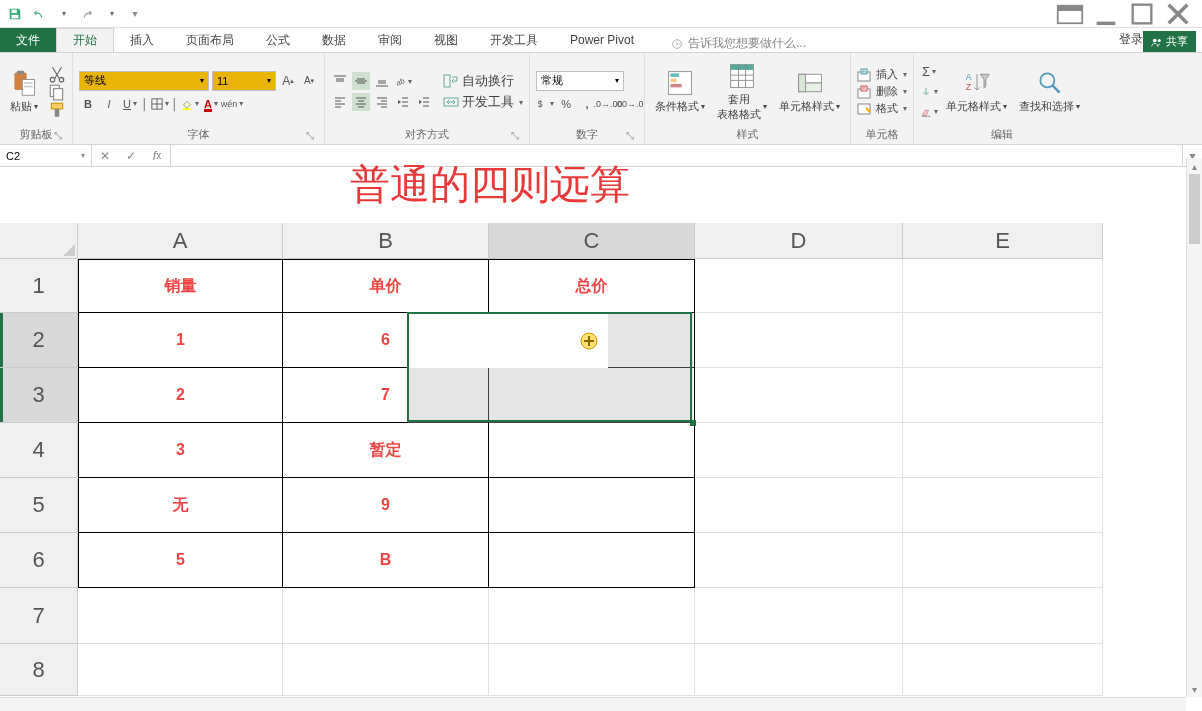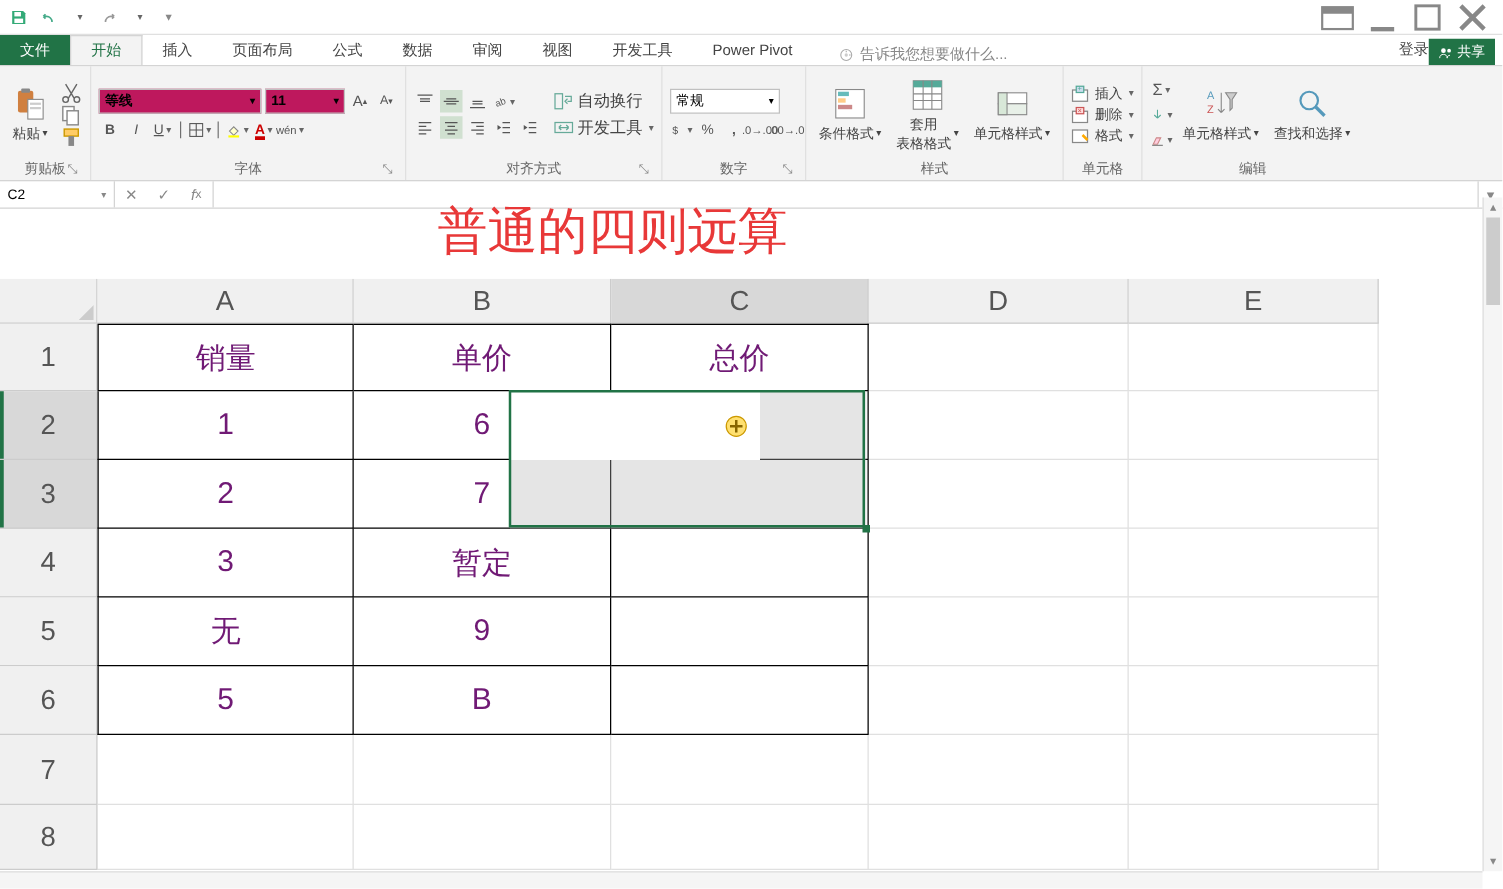--- a/index.html
+++ b/index.html
@@ -31,21 +31,21 @@
 .group-label { text-align: center; font-size: 11px; color: #666; padding-bottom: 2px; position: relative; }
 .group-label .launcher { position: absolute; right: 2px; bottom: 2px; width: 12px; height: 12px; font-size: 10px; color: #888; }
 .big-btn { display: flex; flex-direction: column; align-items: center; gap: 2px; padding: 2px 4px; cursor: pointer; }
 .big-btn .ico { width: 28px; height: 28px; display: flex; align-items: center; justify-content: center; }
 .big-btn .lbl { font-size: 11px; color: #444; display:flex; align-items:center; gap:2px; }
 .side-icons { display: flex; flex-direction: column; gap: 2px; margin-left: 2px; }
 .side-icons div { width: 18px; height: 16px; cursor: pointer; display:flex; align-items:center; justify-content:center; }
 
 .font-rows { display: flex; flex-direction: column; gap: 4px; }
 .row { display: flex; align-items: center; gap: 3px; }
-.combo { border: 1px solid #c0c0c0; background: #be185d; height: 20px; display: flex; align-items: center; padding: 0 4px; font-size: 11px; font-weight: bold; }
+.combo { border: 1px solid #c0c0c0; background: #eab308; height: 20px; display: flex; align-items: center; padding: 0 4px; font-size: 11px; }
 .combo.font { width: 130px; }
 .combo.size { width: 64px; justify-content: space-between; }
 .sq-btn { width: 18px; height: 18px; border: none; cursor: pointer; display:flex; align-items:center; justify-content:center; color:#555; font-size:11px; }
 .sq-btn svg { width: 14px; height: 14px; }
 .dd::after { content: "▾"; font-size: 8px; color: #666; margin-left: 2px; }
 .align-row2 { display: flex; flex-direction: column; gap: 3px; margin-left: 6px; }
 .mini-row { display:flex; align-items:center; gap:3px; font-size:13px; color:#444; }
 
 .num-rows { display:flex; flex-direction:column; gap:4px; }
 .num-combo { border:1px solid #c0c0c0; background:#fff; width:88px; height:20px; display:flex; align-items:center; padding:0 4px; justify-content:space-between; font-size:11px;}
@@ -71,21 +71,21 @@
 .corner { position: absolute; top: 0; left: 0; width: 78px; height: 36px; background: #f0f0f0; border-right: 1px solid #ccc; border-bottom: 1px solid #ccc; display:flex; align-items:flex-end; justify-content:flex-end; padding:2px; }
 .corner svg { width:12px; height:12px; }
 .col-headers { position:absolute; top:0; left:78px; right:0; height:36px; display:flex; }
 .col-h { background:#f0f0f0; border-right:1px solid #ccc; border-bottom:1px solid #ccc; display:flex; align-items:center; justify-content:center; font-size:22px; color:#555; }
 .col-h.sel { background:#d8d8d8; }
 .row-headers { position:absolute; top:36px; left:0; width:78px; }
 .row-h { background:#f0f0f0; border-right:1px solid #ccc; border-bottom:1px solid #ccc; display:flex; align-items:center; justify-content:center; font-size:22px; color:#555; }
 .row-h.sel { background:#d8d8d8; position:relative; }
 .row-h.sel::before { content:""; position:absolute; left:0; top:0; bottom:0; width:3px; background:#217346; }
 .cells { position:absolute; top:36px; left:78px; }
-.gcell { position:absolute; border-right:1px solid #e0e0e0; border-bottom:1px solid #e0e0e0; display:flex; align-items:center; justify-content:center; font-size:24px; color:#701a75; }
+.gcell { position:absolute; border-right:1px solid #e0e0e0; border-bottom:1px solid #e0e0e0; display:flex; align-items:center; justify-content:center; font-size:16px; color:#ef4444;font-weight:bold; }
 .gcell.bord { border-right:1.5px solid #000; border-bottom:1.5px solid #000; }
 .gcell.bord-top { border-top:1.5px solid #000; }
 .gcell.bord-left { border-left:1.5px solid #000; }
 
 .sel-range { position:absolute; background: rgba(180,180,180,0.35); }
 .sel-active { position:absolute; background:#fff; }
 .sel-border { position:absolute; border:2px solid #217346; pointer-events:none; }
 .sel-handle { position:absolute; width:6px; height:6px; background:#217346; }
 .cursor-plus { position:absolute; width:20px; height:20px; pointer-events:none; }
 

